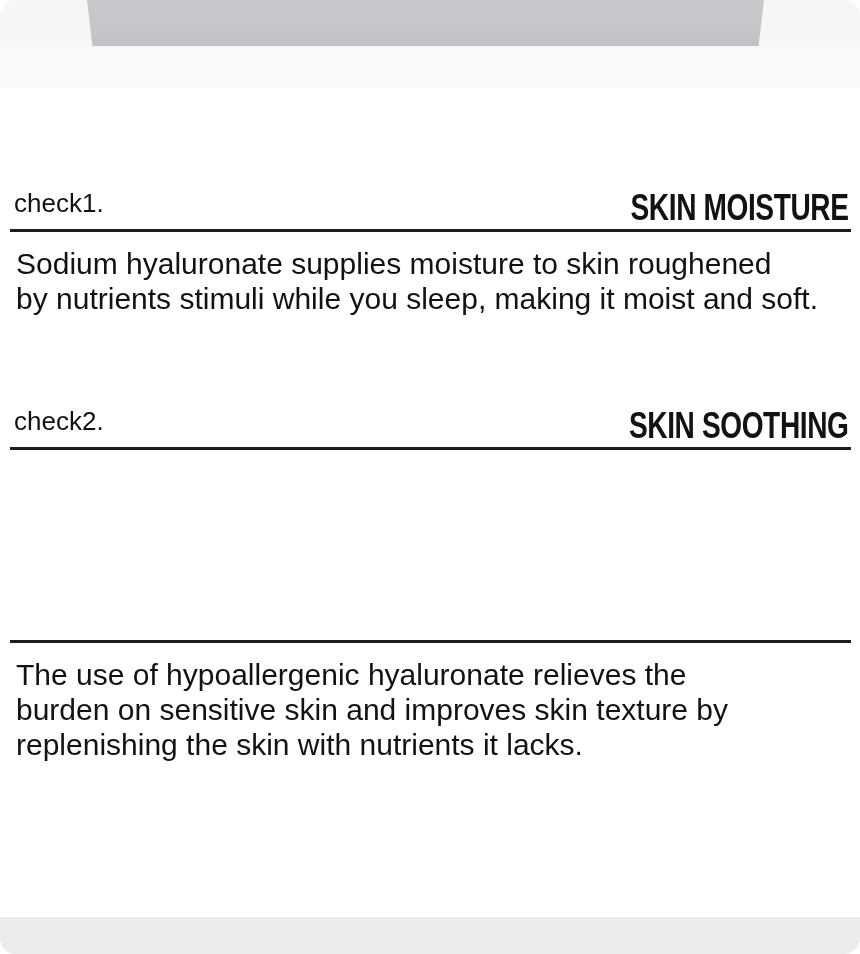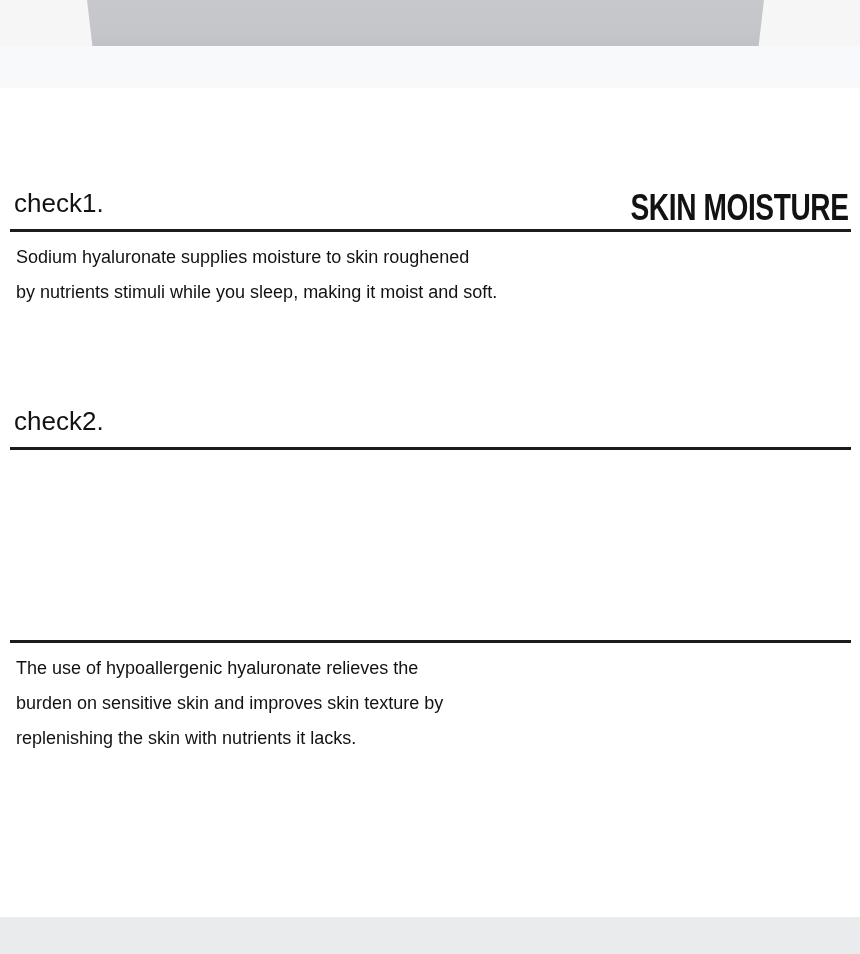--- a/index.html
+++ b/index.html
@@ -8,20 +8,21 @@
     background: #ffffff;
   }
   #canvas {
     position: relative;
     width: 860px;
     height: 954px;
     background: #ffffff;
     overflow: hidden;
     font-family: "Liberation Sans", "DejaVu Sans", sans-serif;
     color: #121212;
+    border-radius: 16px;
   }
 
   
   .top-strip {
     position: absolute;
     left: 0; top: 0;
     width: 860px; height: 46px;
     background: #f6f6f7;
   }
   .product-image-crop {
@@ -77,23 +78,23 @@
     transform: scaleX(0.78);
     transform-origin: 100% 100%;
     white-space: nowrap;
     color: #121212;
   }
   .rule {
     height: 3px;
     background: #1c1c1c;
   }
   .body-text {
-    margin-top: 8px;
+    margin-top: 14px;
     padding-left: 6px;
-    font-size: 18px;
+    font-size: 30px;
     line-height: 35px;
     color: #121212;
   }
   .body-line { white-space: nowrap; }
 </style>
 </head>
 <body>
 
 <div id="canvas">
 
@@ -112,20 +113,23 @@
     <div class="rule"></div>
     <div class="body-text">
       <div class="body-line">Sodium hyaluronate supplies moisture to skin roughened</div>
       <div class="body-line">by nutrients stimuli while you sleep, making it moist and soft.</div>
     </div>
   </section>
 
   <section class="check-section" style="top:402px">
     <div class="header-row">
       <div class="check-label">check2.</div>
+      <div class="section-heading">
+        <span class="condensed">SKIN SOOTHING</span>
+      </div>
     </div>
     <div class="rule"></div>
   </section>
 
   <section class="check-section" style="top:640px">
     <div class="rule"></div>
     <div class="body-text">
       <div class="body-line">The use of hypoallergenic hyaluronate relieves the</div>
       <div class="body-line">burden on sensitive skin and improves skin texture by</div>
       <div class="body-line">replenishing the skin with nutrients it lacks.</div>

